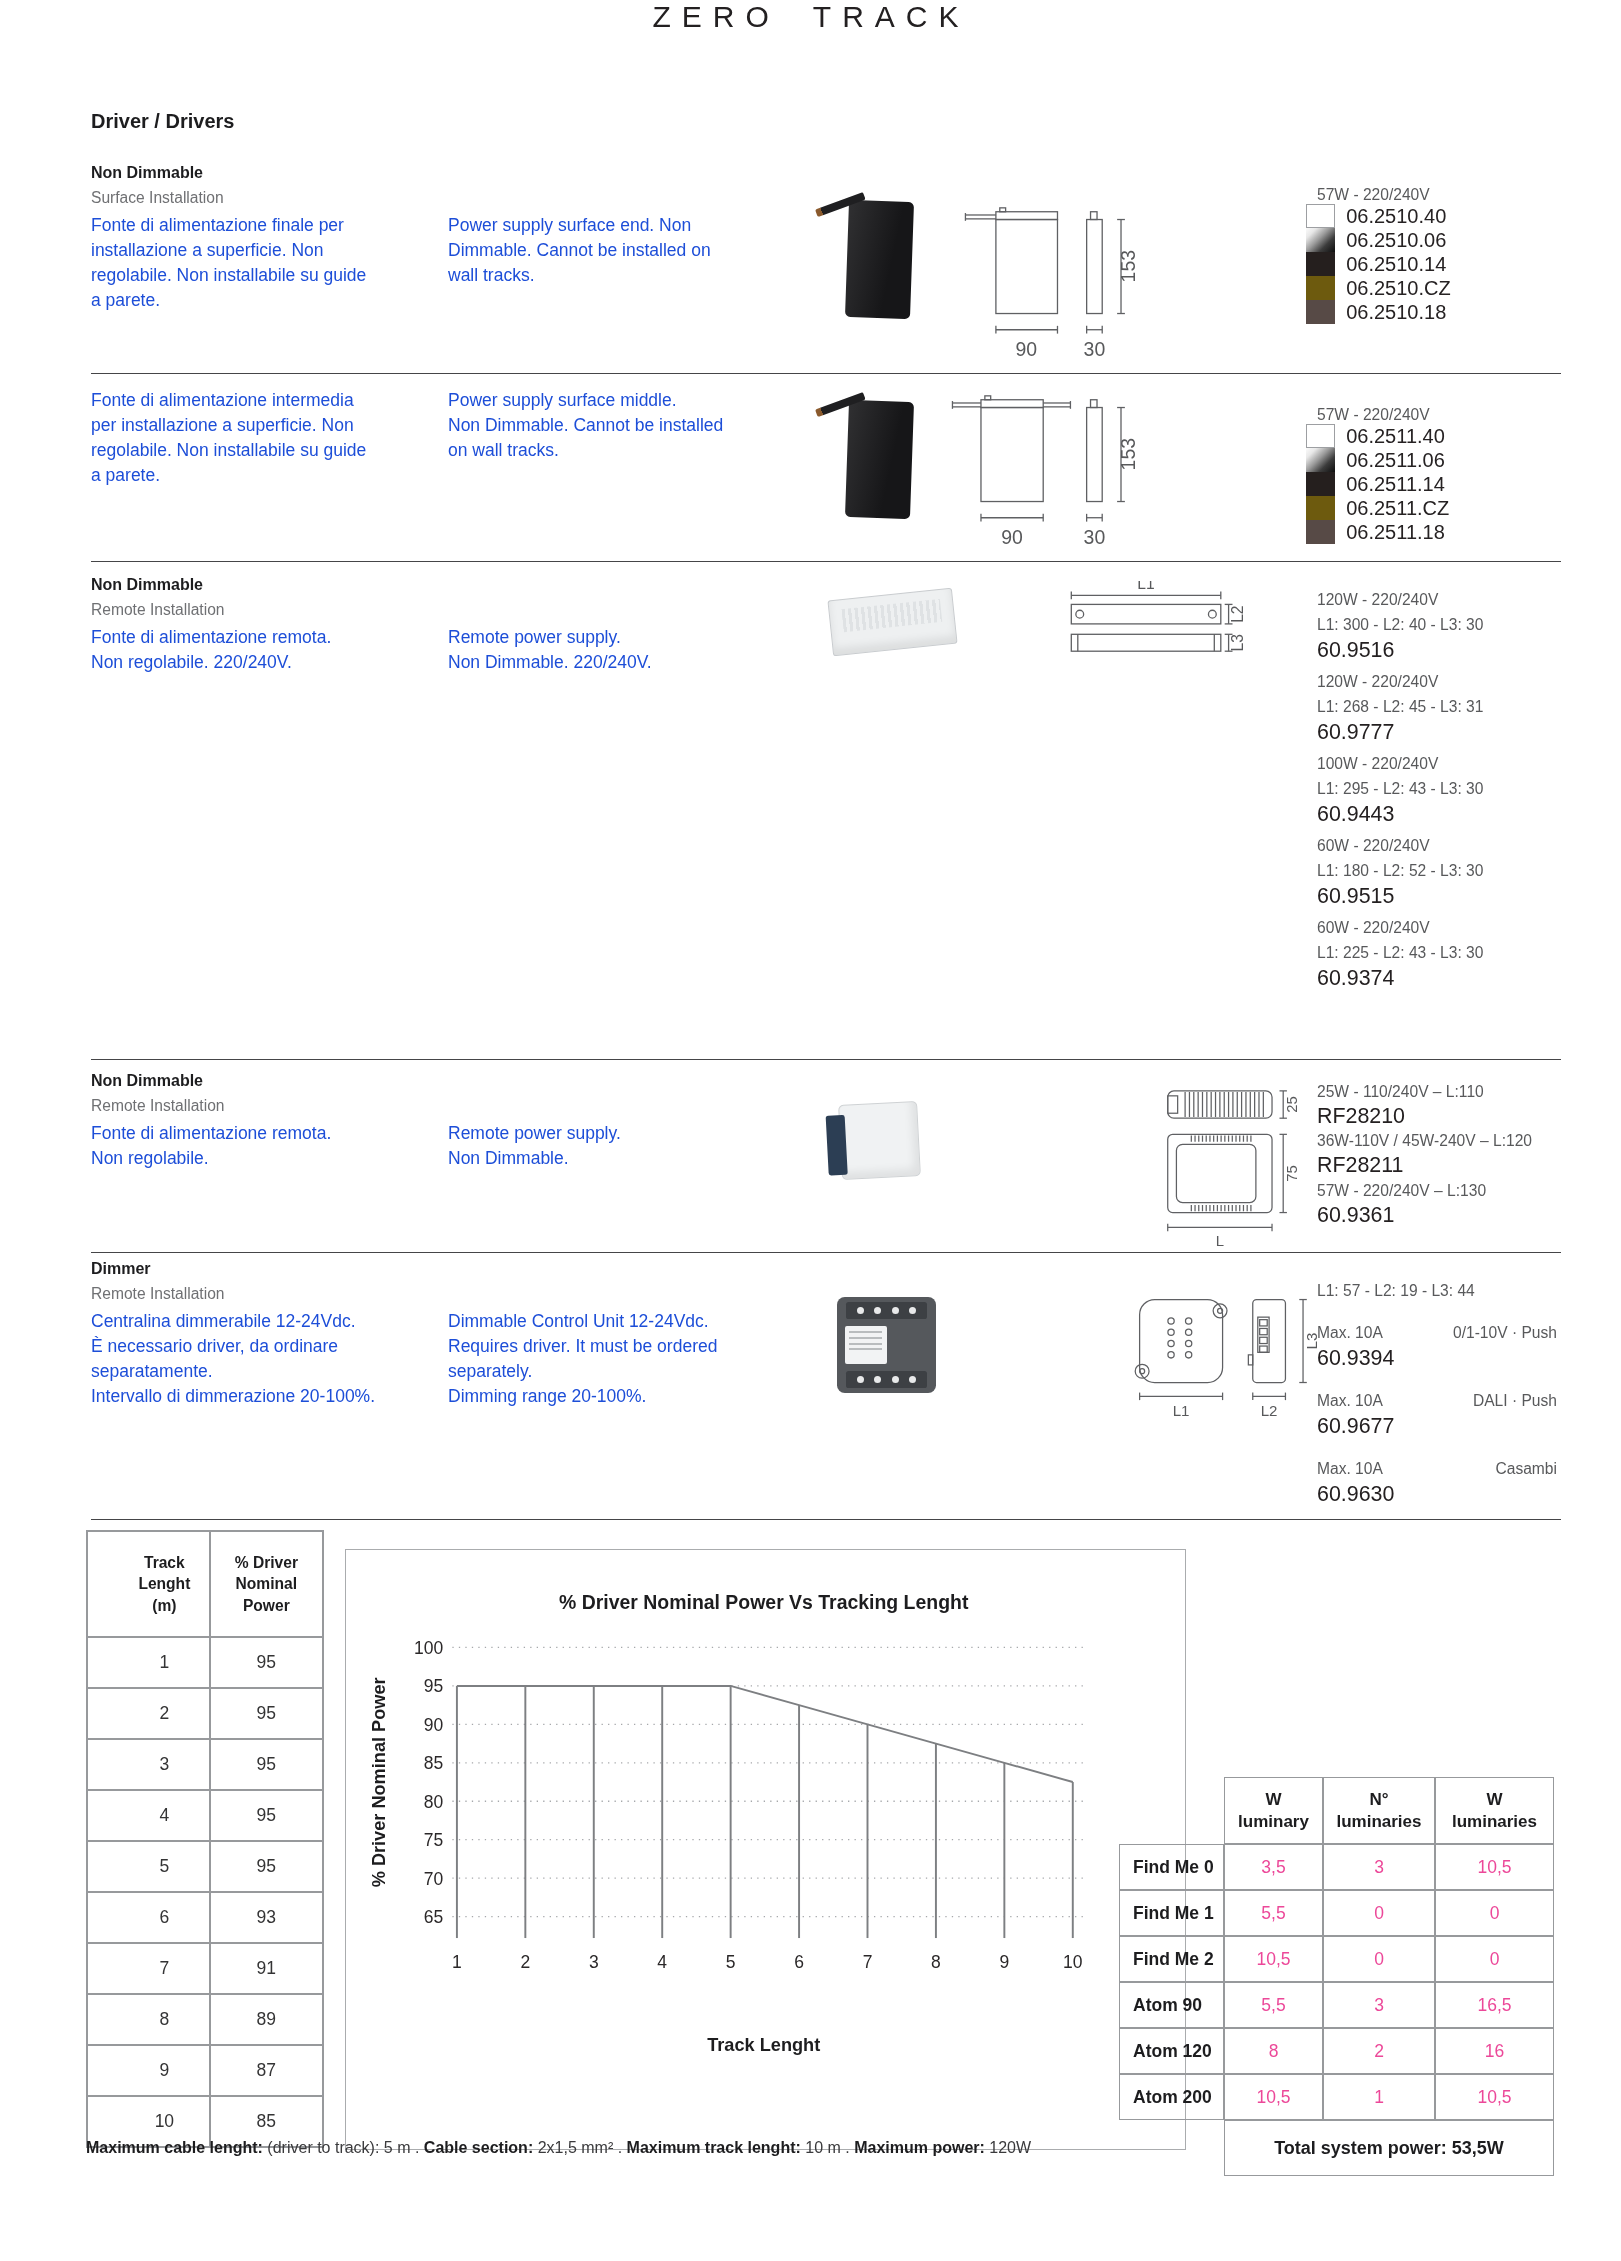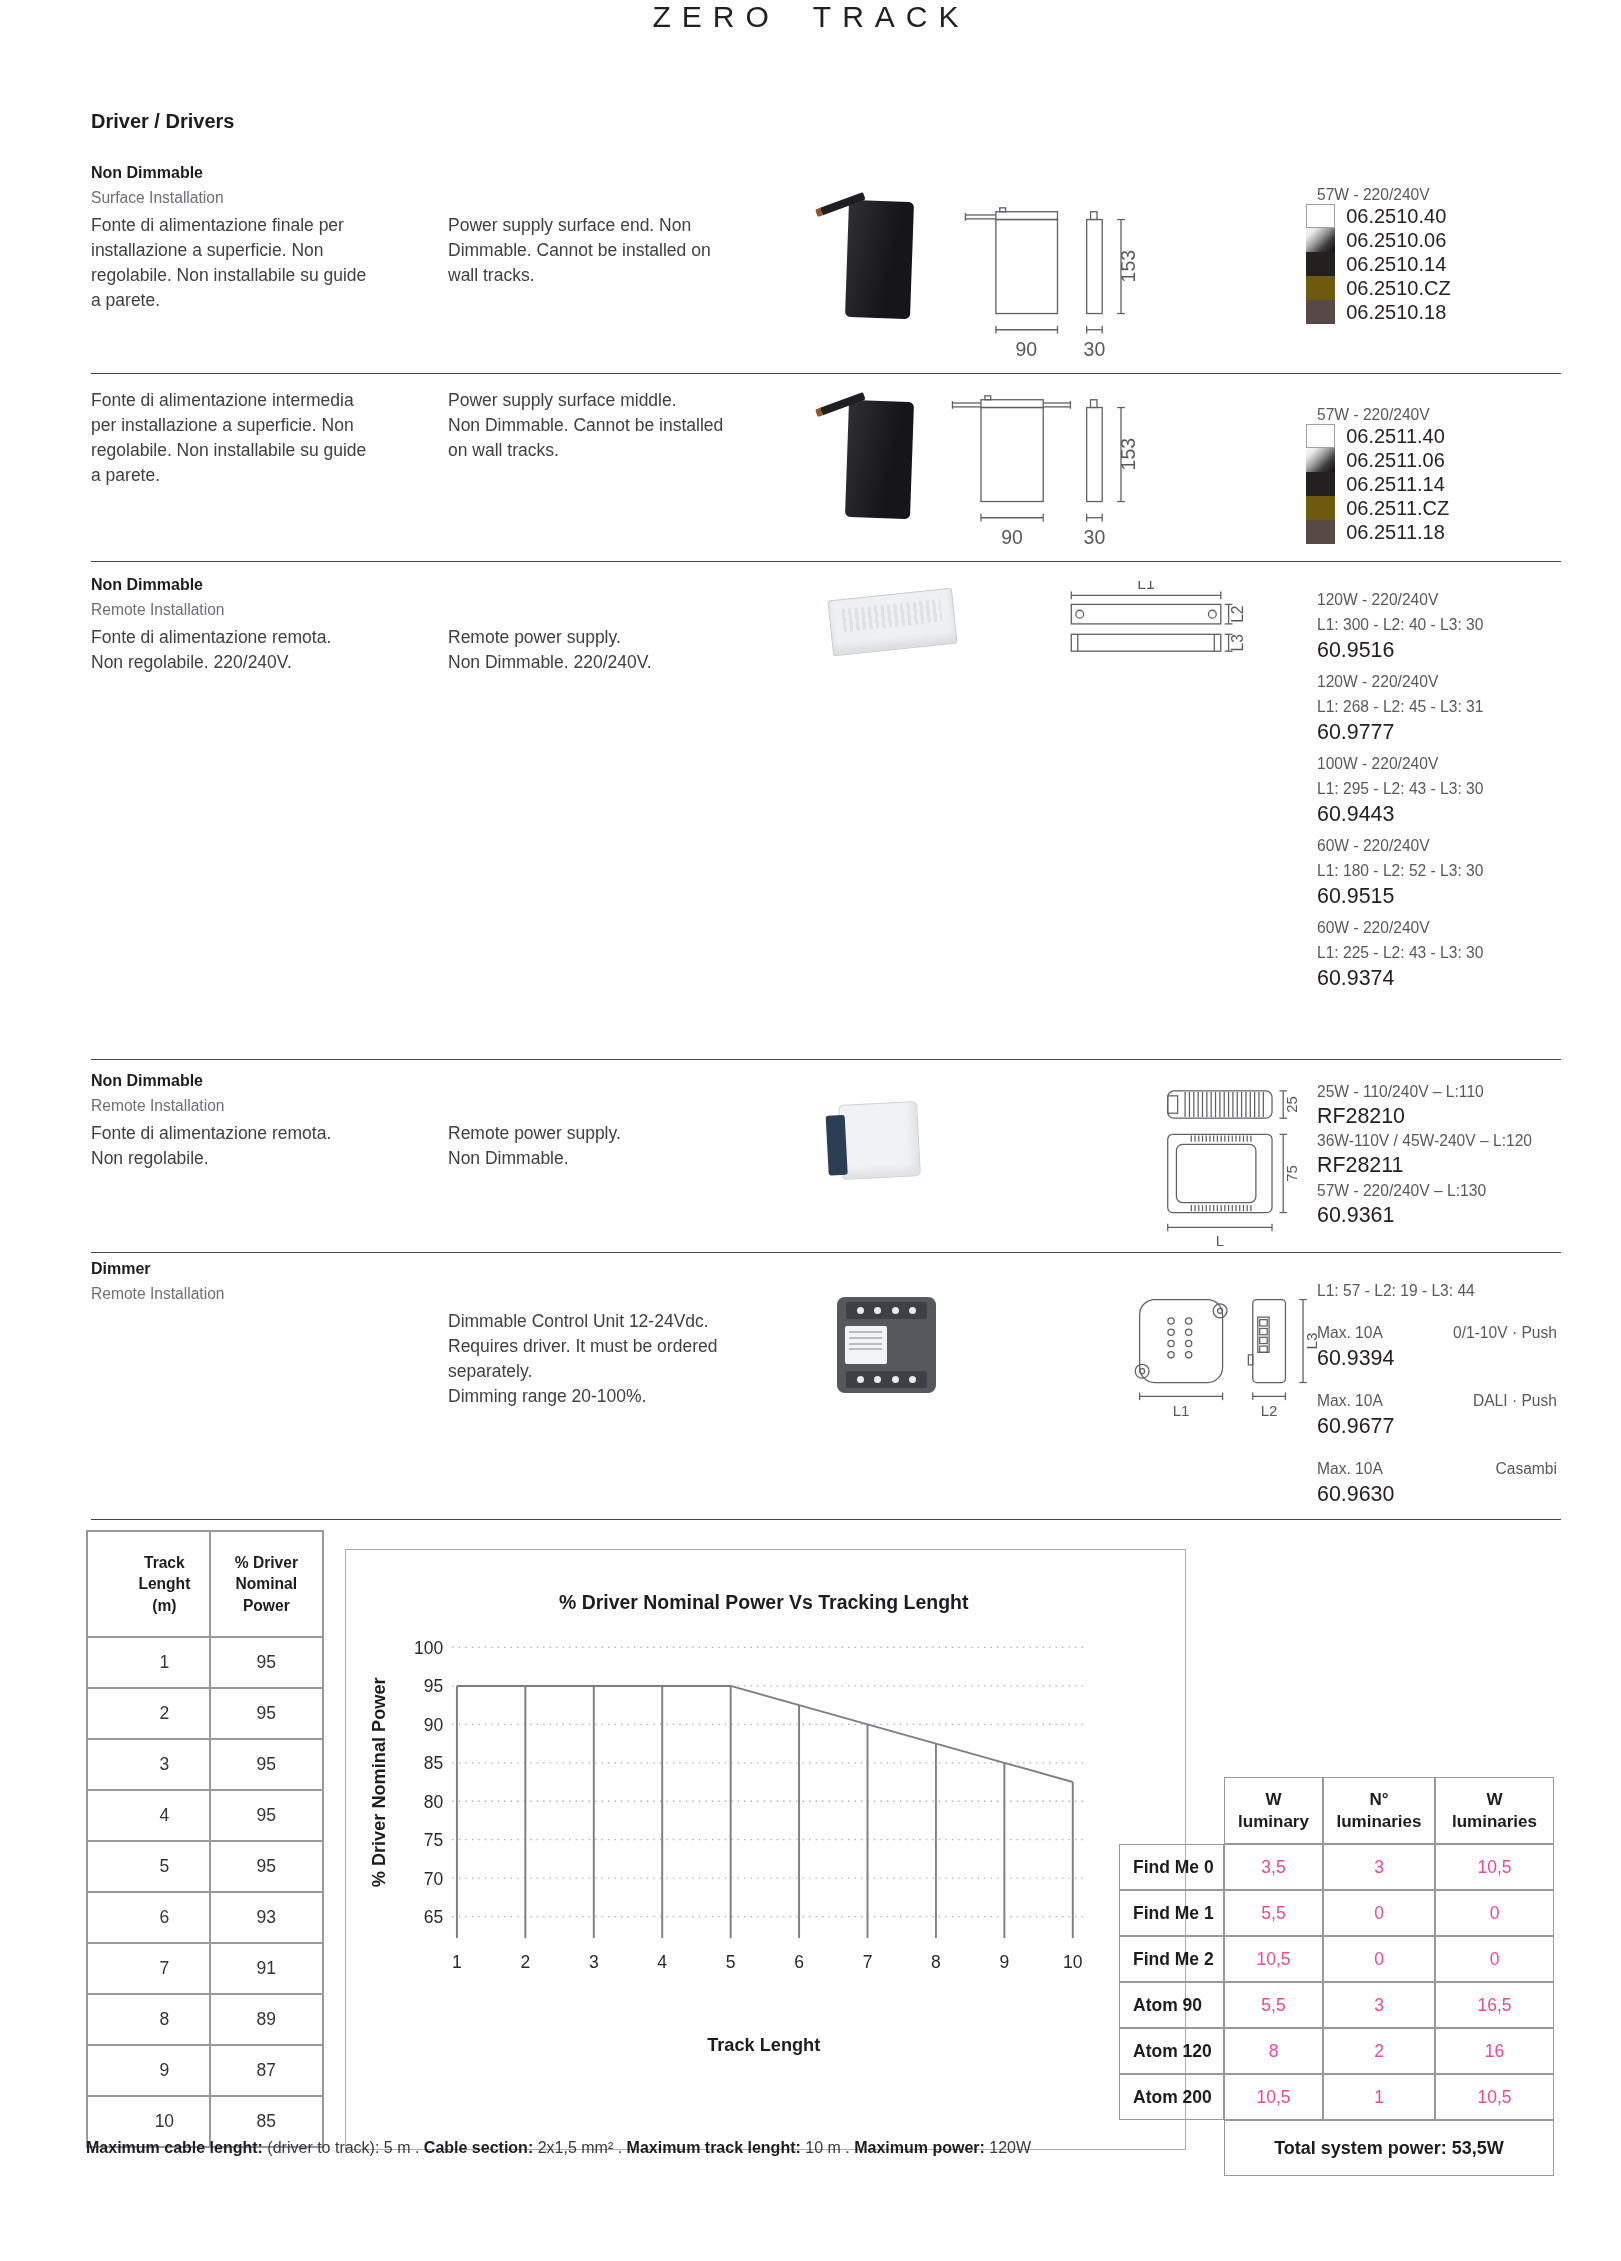--- a/index.html
+++ b/index.html
@@ -5,21 +5,21 @@
   html,body{margin:0;padding:0;background:#e8e8e8;}
   .page{position:relative;width:1622px;height:2261px;background:#ffffff;overflow:hidden;
         font-family:"Liberation Sans",sans-serif;color:#232021;}
   .abs{position:absolute;}
   .title{left:0;top:96;width:1622px;text-align:center;font-size:30px;font-weight:400;
          letter-spacing:11px;word-spacing:14.3px;color:#232021;}
   .subtitle{left:91px;top:110px;font-size:20px;font-weight:bold;color:#1d1d1f;}
   .rule{left:91px;width:1470px;height:1.3px;background:#454547;}
   .sec-head{font-size:16px;font-weight:bold;color:#1d1d1f;}
   .sec-sub{font-size:15.6px;color:#6f7073;}
-  .par{font-size:17.5px;line-height:25px;color:#404040;white-space:pre-line;width:337px;}
+  .par{font-size:17.5px;line-height:25px;color:#1d4ed8;white-space:pre-line;width:337px;}
   .spec{font-size:15.6px;color:#58595b;line-height:25px;}
   .code{font-size:20px;color:#262223;}
   .code.big{font-size:21.4px;line-height:26px;color:#242021;}
   
   .finish-list{display:flex;flex-direction:column;padding-left:27px;}
   .finish-row{display:flex;align-items:center;height:24px;}
   .swatch{width:28.5px;height:24px;flex:0 0 28.5px;}
   .sw-bordered{box-sizing:border-box;border:1.3px solid #9d9fa2;}
   .finish-row .code{margin-left:11.7px;}
   
@@ -321,20 +321,24 @@
         <div class="code big">RF28211</div>
       </div>
       <div class="entry entry-s4">
         <div class="spec">57W - 220/240V – L:130</div>
         <div class="code big">60.9361</div>
       </div>
     </div>
 
   <div class="abs sec-head" style="left:91px;top:1260px">Dimmer</div>
   <div class="abs sec-sub" style="left:91px;top:1285px">Remote Installation</div>
+  <div class="abs par" style="left:91px;top:1309px">Centralina dimmerabile 12-24Vdc.
+È necessario driver, da ordinare
+separatamente.
+Intervallo di dimmerazione 20-100%.</div>
   <div class="abs par" style="left:448px;top:1309px">Dimmable Control Unit 12-24Vdc.
 Requires driver. It must be ordered
 separately.
 Dimming range 20-100%.</div>
   <div class="abs photo-ctrl" style="left:837px;top:1297px">
     <div class="term" style="top:5.2px">
       <div class="dot"></div>
         <div class="dot"></div>
         <div class="dot"></div>
         <div class="dot"></div>

